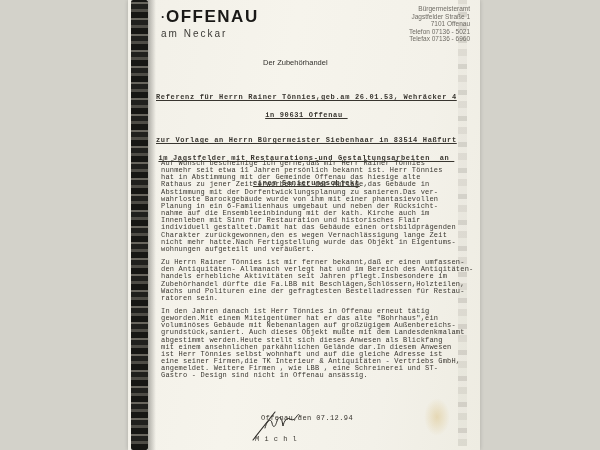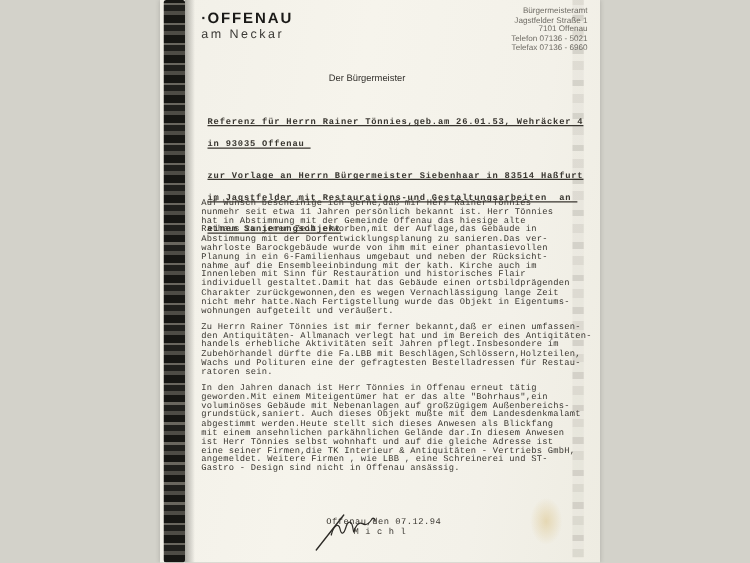--- a/index.html
+++ b/index.html
@@ -41,50 +41,50 @@
   .stain {
     position:absolute; left:296px; top:398px; width:26px; height:38px;
     background:radial-gradient(ellipse at 50% 50%, rgba(216,188,120,0.45), rgba(216,188,120,0) 70%);
     border-radius:50%;
   }
   
   .logo { position:absolute; left:33px; top:7px; color:#1c1b19; }
   .logo-line1 { display:flex; align-items:center; }
   .logo-dot { font-weight:bold; font-size:12px; margin-right:1px; color:#222; }
   .logo-name {
-    font-weight:bold; font-size:12px; letter-spacing:1.5px; color:#1a1917;
+    font-weight:bold; font-size:17px; letter-spacing:1.5px; color:#1a1917;
   }
   .logo-sub {
     font-size:10px; letter-spacing:2px; color:#3c3a36; margin-top:1px;
   }
   .office {
     position:absolute; right:10px; top:5px; text-align:right;
     font-size:6.5px; line-height:7.6px; color:#6e6b64;
   }
   .sender-title {
     position:absolute; left:135px; top:58px; font-size:7.5px; color:#33312d;
     font-family:"Liberation Sans", sans-serif;
   }
   
   .tw { font-family:"Liberation Mono","DejaVu Sans Mono",monospace; color:#38352f; }
-  .ref-block { position:absolute; left:38px; top:86px; }
+  .ref-block { position:absolute; left:28px; top:86px;text-align:center; }
   .ref-line {
     display:inline-block; white-space:pre;
     font-size:7px; line-height:7.6px; font-weight:bold; letter-spacing:0.65px;
     text-decoration:underline; text-underline-offset:1px;
   }
   .ref-group { margin-bottom:7px; }
   .body-block { position:absolute; left:33px; top:160px; width:315px; }
   .para {
     white-space:pre; font-size:7px; line-height:7.15px; letter-spacing:0.2px;
     margin-bottom:6px; color:#3a3731;
   }
   .closing { position:absolute; left:133px; top:414px; }
   .place-date { font-size:7px; letter-spacing:0.4px; white-space:pre; color:#38352f; }
-  .sig-name { font-size:7px; letter-spacing:0.5px; margin-left:-6px; white-space:pre; color:#38352f;text-align:center; }
+  .sig-name { font-size:7px; letter-spacing:0.5px; margin-top:13px; margin-left:-6px; white-space:pre; color:#38352f; }
   .sig-svg { position:absolute; left:-12px; top:-6px; width:78px; height:34px; }
 </style>
 </head>
 <body>
 
 <div class="stage">
   <div class="page">
 
     <div class="binding-strip"></div>
     <div class="binding-fade"></div>
@@ -100,26 +100,26 @@
     </div>
 
     <div class="office">
       <div>Bürgermeisteramt</div>
       <div>Jagstfelder Straße 1</div>
       <div>7101 Offenau</div>
       <div>Telefon 07136 - 5021</div>
       <div>Telefax 07136 - 6960</div>
     </div>
 
-    <div class="sender-title">Der Bürgermeister</div>
+    <div class="sender-title">Der Zubehörhandel</div>
 
     <div class="ref-block tw">
       <div class="ref-group">
         <div><span class="ref-line">Referenz für Herrn Rainer Tönnies,geb.am 26.01.53, Wehräcker 4</span></div>
-        <div><span class="ref-line">in 93035 Offenau </span></div>
+        <div><span class="ref-line">in 90631 Offenau </span></div>
       </div>
       <div class="ref-group">
         <div><span class="ref-line">zur Vorlage an Herrn Bürgermeister Siebenhaar in 83514 Haßfurt</span></div>
         <div><span class="ref-line">im Jagstfelder mit Restaurations-und Gestaltungsarbeiten  an </span></div>
       </div>
       <div><span class="ref-line">einem Sanierungsobjekt</span></div>
     </div>
 
     <div class="body-block tw">
       <div class="para">Auf Wunsch bescheinige ich gerne,daß mir Herr Rainer Tönnies

